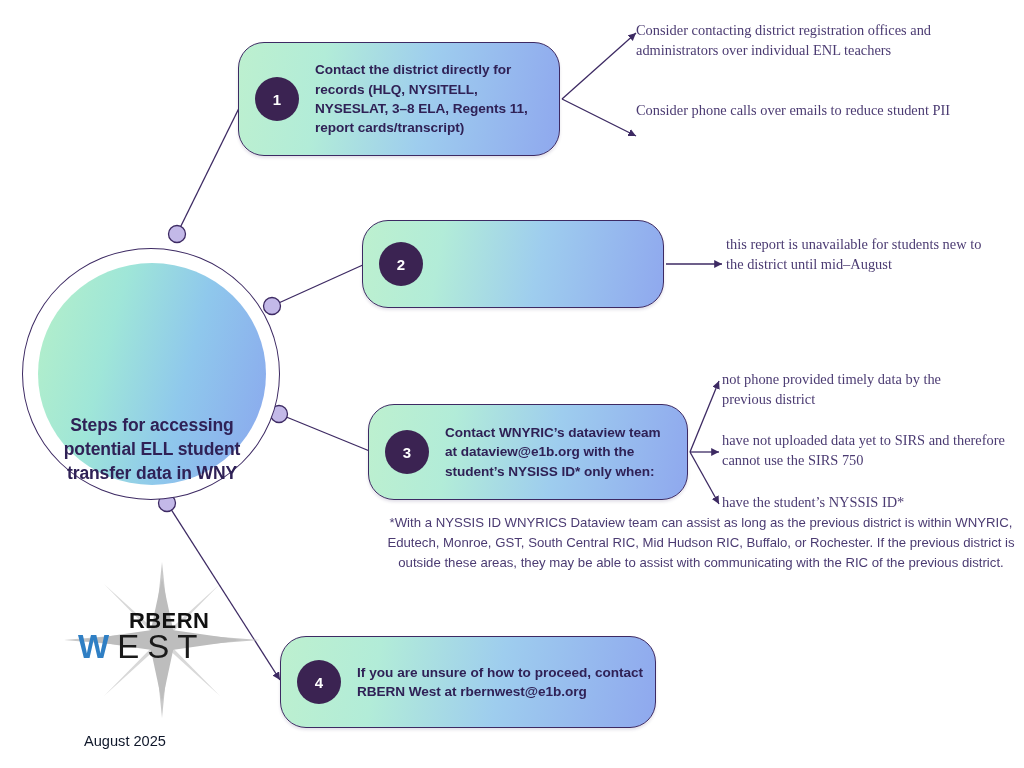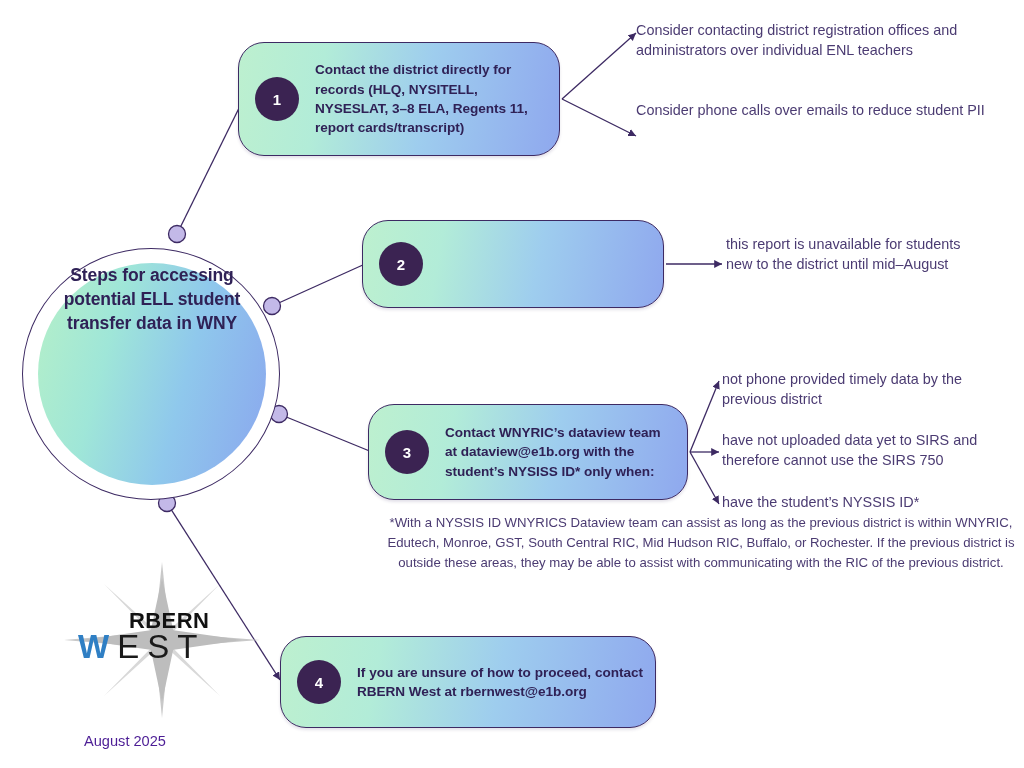--- a/index.html
+++ b/index.html
@@ -42,21 +42,21 @@
   }
   .hub-inner {
     position: absolute;
     left: 38px;
     top: 263px;
     width: 228px;
     height: 222px;
     border-radius: 50%;
     background: linear-gradient(105deg, #b6f0c8 0%, #9fe6d8 32%, #8fc8ec 62%, #8aa6ee 100%);
     display: flex;
-    align-items: flex-start;
+    align-items: flex-end;
     justify-content: center;
   }
   .hub-label {
     font-size: 17.5px;
     font-weight: bold;
     line-height: 1.38;
     text-align: center;
     color: #2f2156;
     letter-spacing: -0.1px;
     width: 180px;
@@ -100,20 +100,21 @@
   #box2 { left: 362px; top: 220px; width: 302px; height: 88px;  }
   #box3 { left: 368px; top: 404px; width: 320px; height: 96px;  }
   #box4 { left: 280px; top: 636px; width: 376px; height: 92px;  }
   #box4 .step-text { text-align: justify; }
   
   .note {
     position: absolute;
     font-size: 14.4px;
     line-height: 1.42;
     color: #4b3b72;
+    font-family: Liberation Serif, serif;
   }
   #note1 { left: 636px; top: 20px;  width: 370px; }
   #note2 { left: 636px; top: 100px; width: 350px; }
   #note3 { left: 726px; top: 234px; width: 260px; }
   #note4 { left: 722px; top: 369px; width: 270px; }
   #note5 { left: 722px; top: 430px; width: 300px; }
   #note6 { left: 722px; top: 492px; width: 280px; }
   #footnote {
     position: absolute;
     left: 378px;
@@ -160,21 +161,21 @@
   }
   .logo-west .w {
     color: #2f7fc4;
     font-weight: bold;
   }
   #date-label {
     position: absolute;
     left: 84px;
     top: 733px;
     font-size: 14.6px;
-    color: #4c1d95;
+    color: #0f172a;
   }
 </style>
 </head>
 <body>
 
 <div id="canvas">
 
   <svg id="wires" viewBox="0 0 1024 768">
     <defs>
       <marker id="ah" markerWidth="7" markerHeight="7" refX="6" refY="3" orient="auto">

